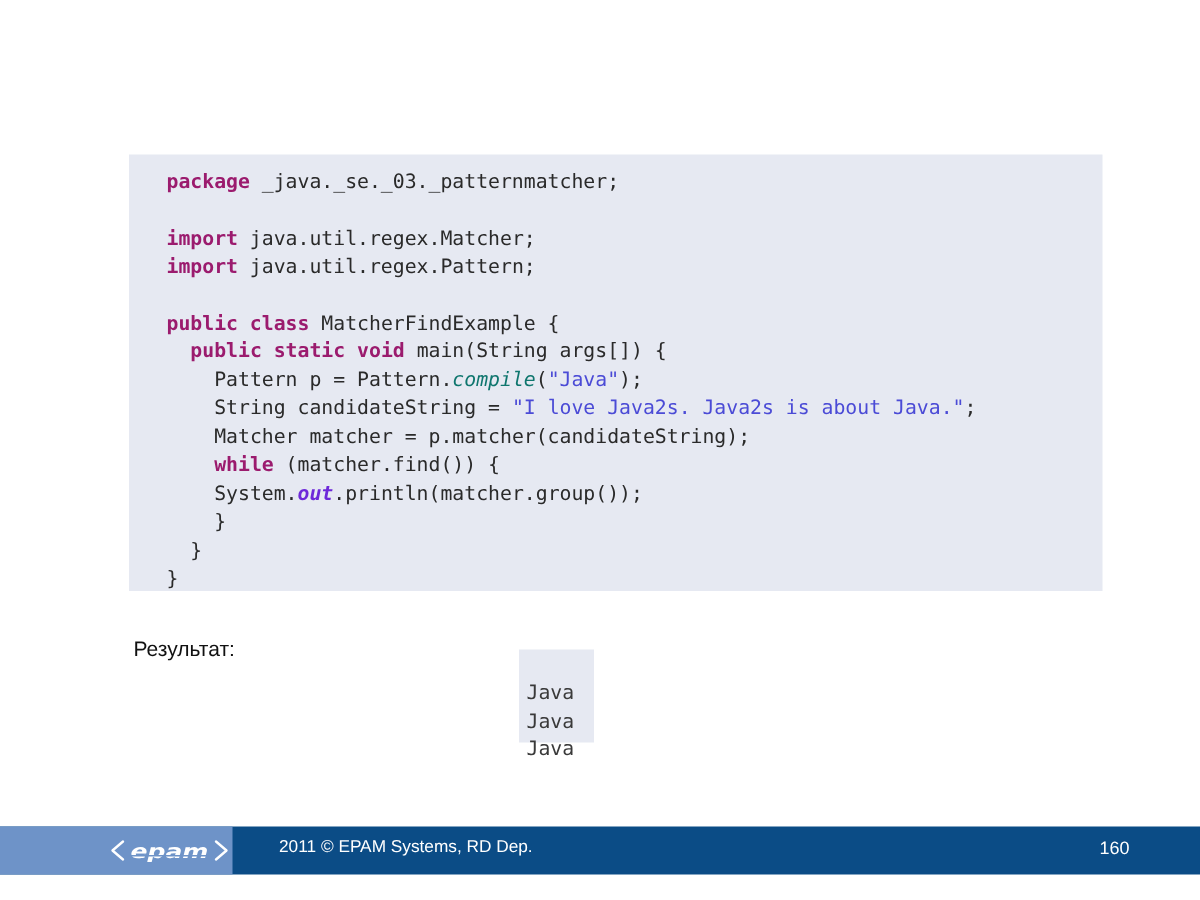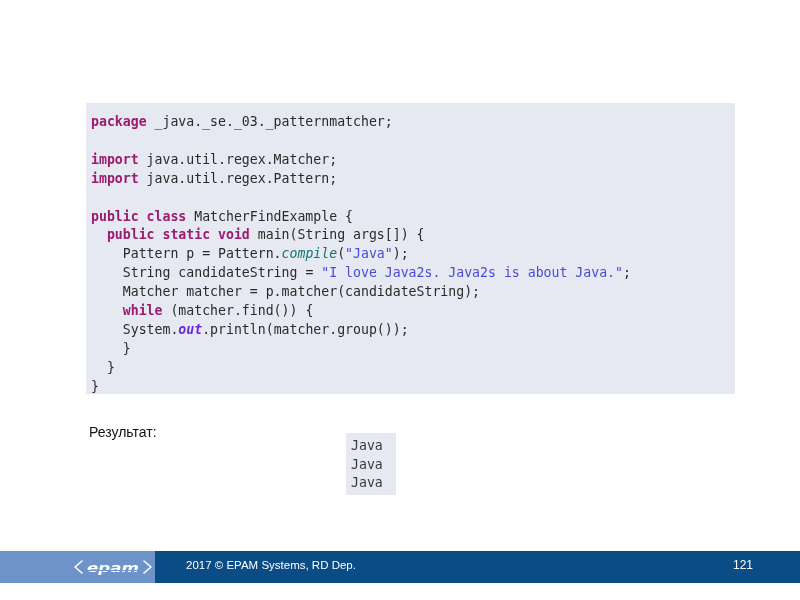--- a/index.html
+++ b/index.html
@@ -50,20 +50,21 @@
   .code-lines {
     font-family: "DejaVu Sans Mono", "Liberation Mono", monospace;
     font-size: 13.2px;
     line-height: 18.9px;
     color: #2a2a2a;
     white-space: pre;
   }
   .code-lines .ln {
     white-space: pre;
     min-height: 18.9px;
+    margin-left: 20px;
   }
   .kw {
     color: #9B1B6E;
     font-weight: bold;
   }
   .str {
     color: #4B4BD6;
   }
   .it {
     font-style: italic;
@@ -88,21 +89,21 @@
 
   
   .output-box {
     position: absolute;
     left: 346px;
     top: 433px;
     width: 50px;
     height: 62px;
     background: #E6E9F2;
     box-sizing: border-box;
-    padding: 4px 0 0 5px;
+    padding: 21px 0 0 5px;
   }
   .output-box .oline {
     font-family: "DejaVu Sans Mono", "Liberation Mono", monospace;
     font-size: 13.2px;
     line-height: 18.5px;
     color: #3a3a3a;
     white-space: pre;
   }
 
   
@@ -189,18 +190,18 @@
         <g fill="#ffffff" font-family="DejaVu Sans, sans-serif" font-size="13" font-weight="bold" font-style="italic">
           <text x="41" y="15" text-anchor="middle" textLength="52" lengthAdjust="spacingAndGlyphs">epam</text>
         </g>
         <g stroke="#6E93C8" stroke-width="1">
           <line x1="14" y1="6.5" x2="68" y2="6.5"></line>
           <line x1="14" y1="13.5" x2="68" y2="13.5"></line>
         </g>
       </svg>
     </div>
 
-    <div class="footer-copy">2017 © EPAM Systems, RD Dep.</div>
-
-    <div class="footer-page">121</div>
+    <div class="footer-copy">2011 © EPAM Systems, RD Dep.</div>
+
+    <div class="footer-page">160</div>
   </div>
 
 </div>
 
 </body></html>

